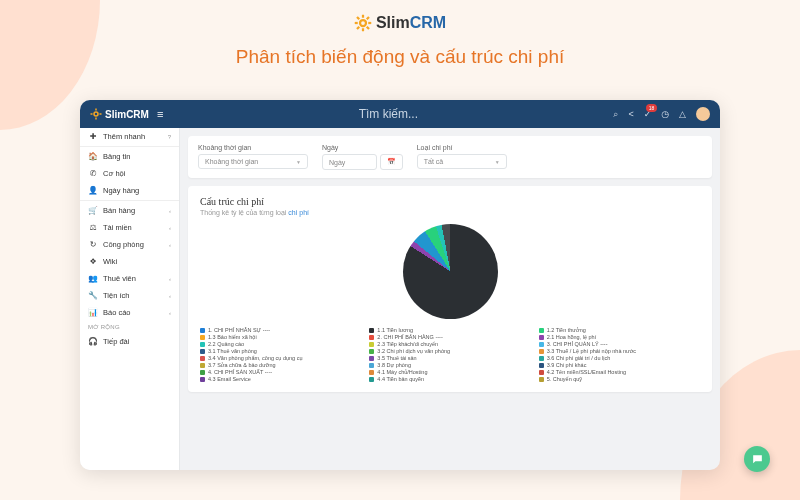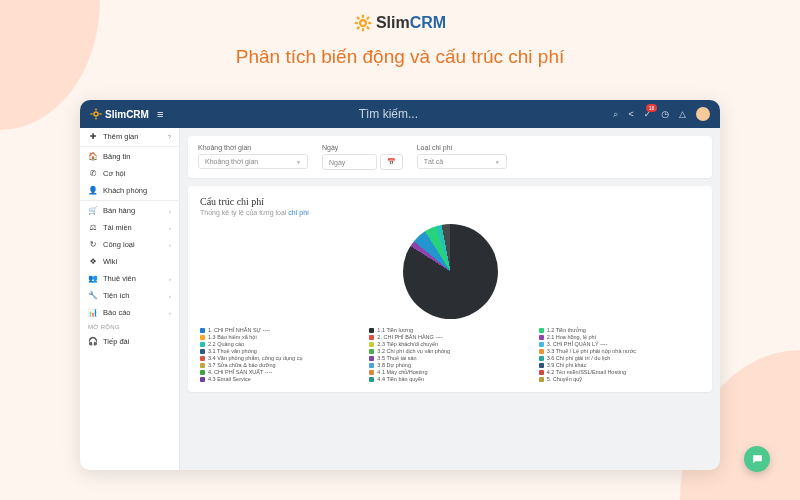--- a/index.html
+++ b/index.html
@@ -95,50 +95,50 @@
       <span>◷</span>
       <span>△</span>
       <span class="avatar"></span>
     </div>
   </div>
 
   <div class="body">
     <div class="sidebar" id="sb">
         <div class="side-item">
           <span class="ic">✚</span>
-          <span class="lb">Thêm gian</span>
+          <span class="lb">Thêm nhanh</span>
           <span class="chev">?</span>
         </div>
         <div class="side-hr"></div>
         <div class="side-item">
           <span class="ic">🏠</span>
           <span class="lb">Bảng tin</span>
         </div>
         <div class="side-item">
           <span class="ic">✆</span>
           <span class="lb">Cơ hội</span>
         </div>
         <div class="side-item">
           <span class="ic">👤</span>
-          <span class="lb">Khách phòng</span>
+          <span class="lb">Ngày hàng</span>
         </div>
         <div class="side-hr"></div>
         <div class="side-item">
           <span class="ic">🛒</span>
           <span class="lb">Bán hàng</span>
           <span class="chev">‹</span>
         </div>
         <div class="side-item">
           <span class="ic">⚖</span>
           <span class="lb">Tài miền</span>
           <span class="chev">‹</span>
         </div>
         <div class="side-item">
           <span class="ic">↻</span>
-          <span class="lb">Công loại</span>
+          <span class="lb">Công phòng</span>
           <span class="chev">‹</span>
         </div>
         <div class="side-item">
           <span class="ic">❖</span>
           <span class="lb">Wiki</span>
         </div>
         <div class="side-item">
           <span class="ic">👥</span>
           <span class="lb">Thuê viên</span>
           <span class="chev">‹</span>

